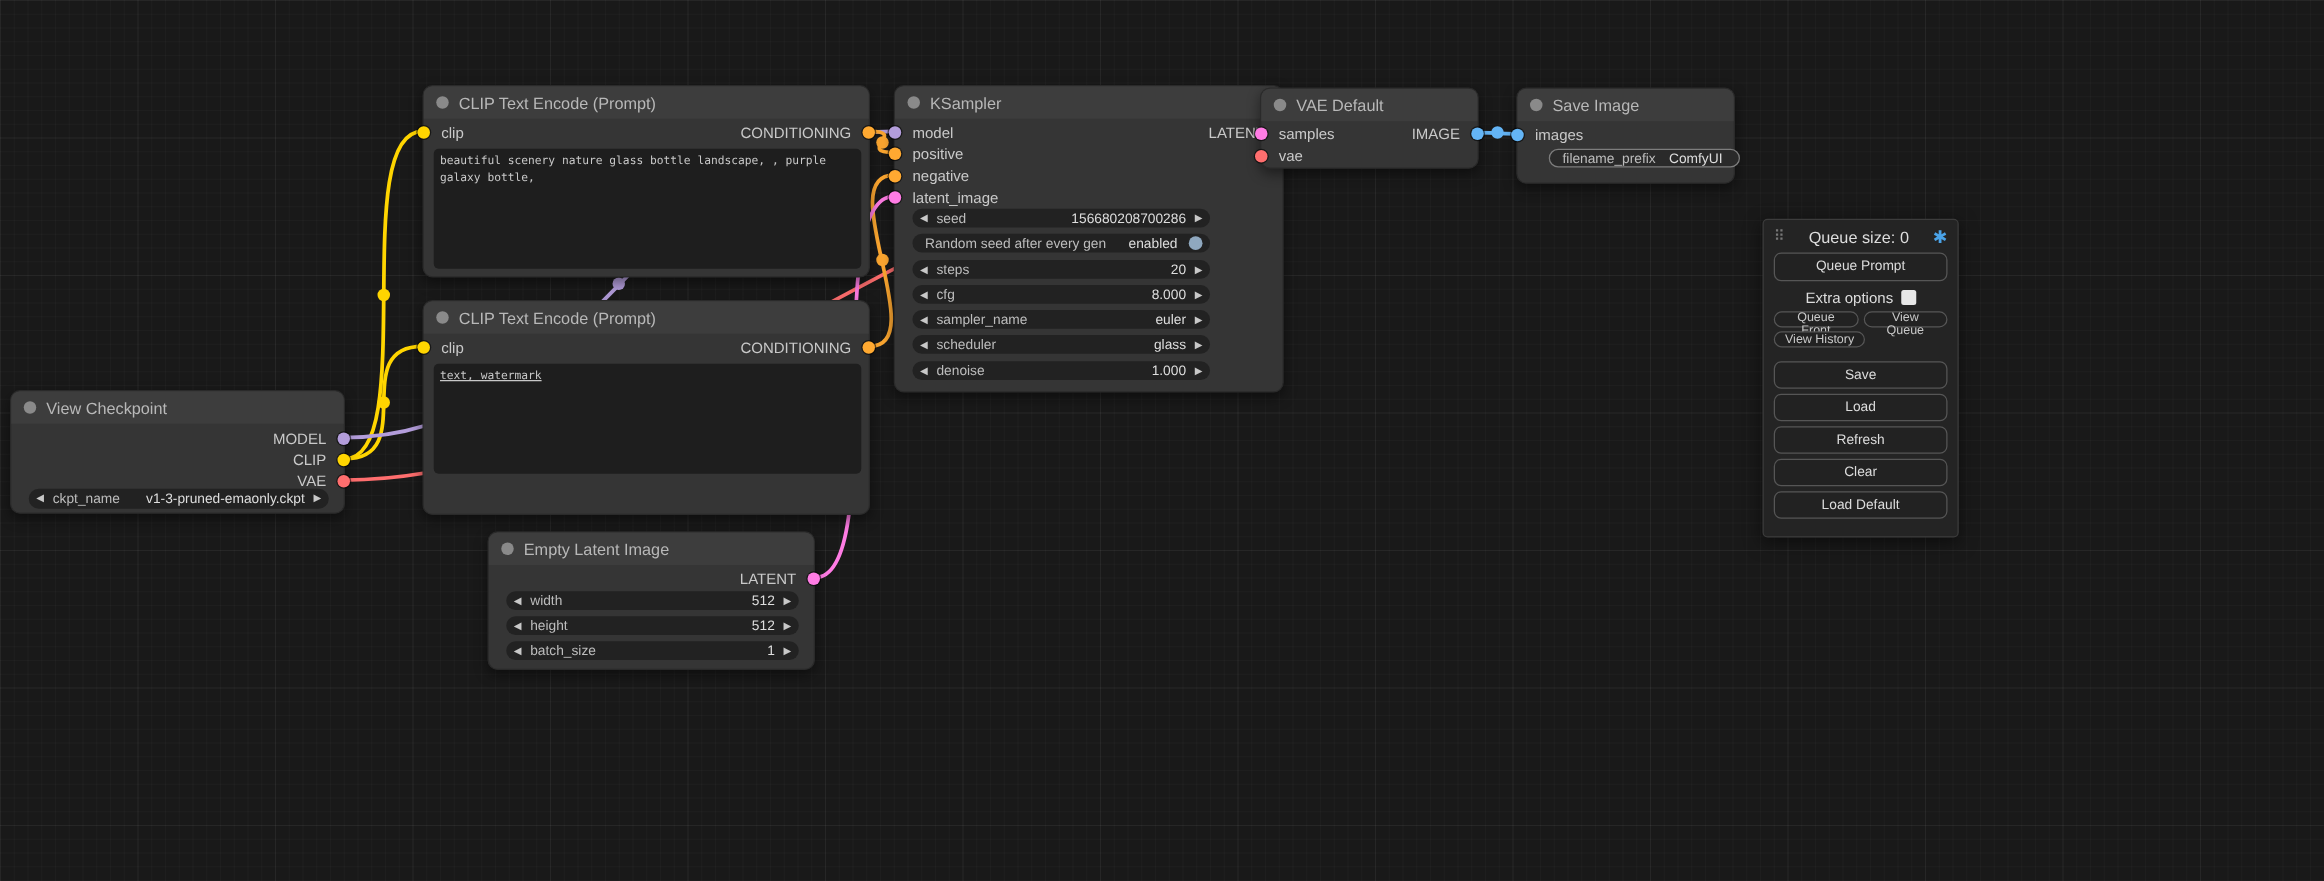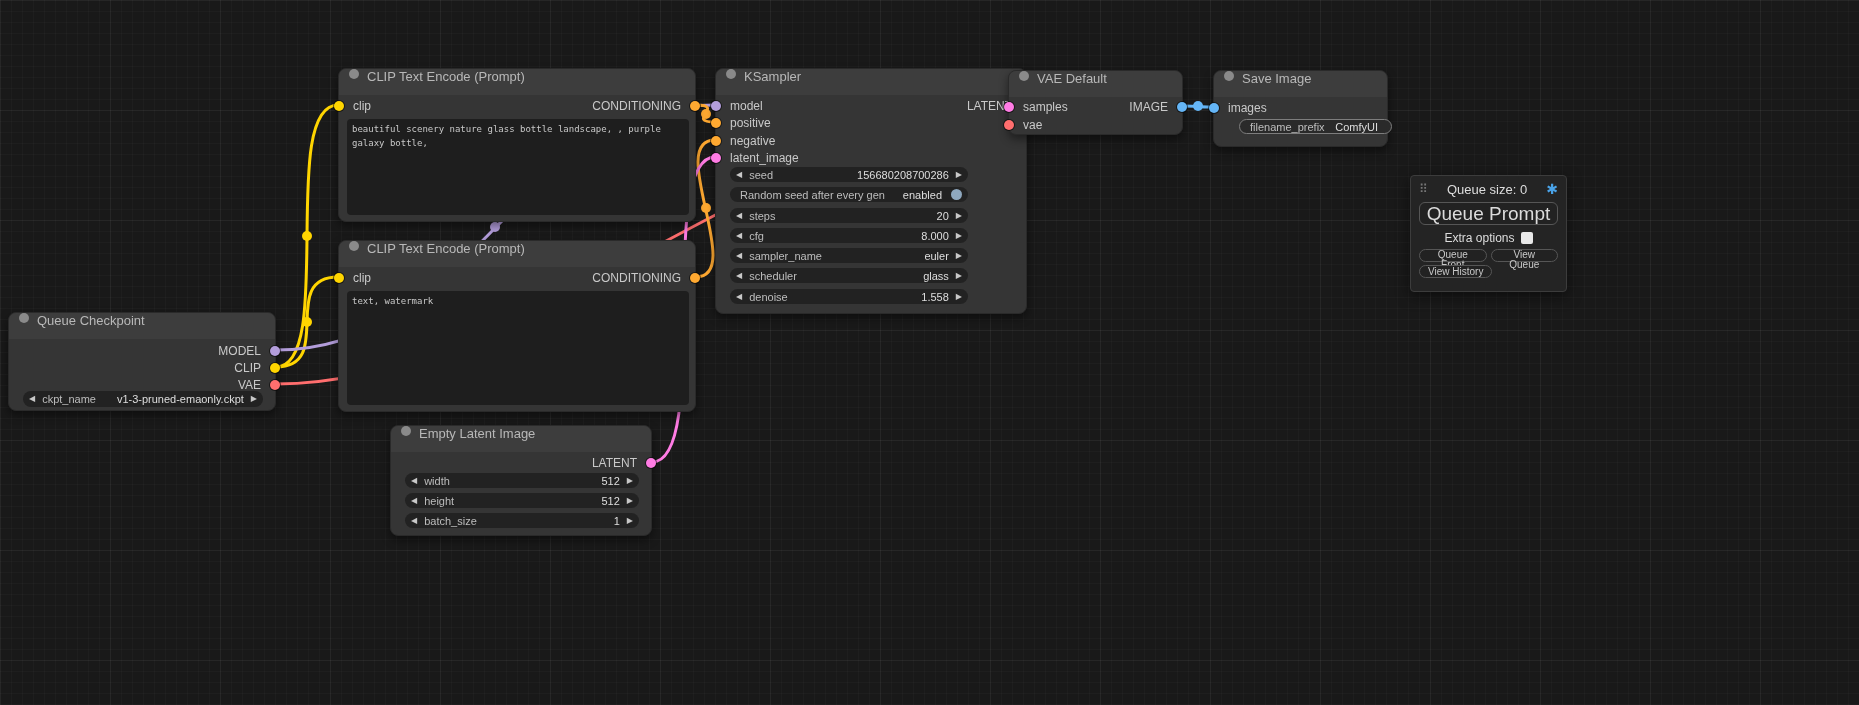--- a/index.html
+++ b/index.html
@@ -21,21 +21,21 @@
   .node {
     position: absolute; z-index: 2;
     background: #353535;
     border: 1px solid #2a2a2a;
     border-radius: 8px;
     box-shadow: 0 4px 10px rgba(0,0,0,0.45);
   }
   .node-title {
     position: absolute; left: 0; top: 0; right: 0; height: 26px;
     background: #3d3d3d; border-radius: 7px 7px 0 0;
-    display: flex; gap: 8px; padding: 0 10px;
+    display: flex; align-items: center; gap: 8px; padding: 0 10px;
     color: #b8b8b8; font-size: 13px;
   }
   .collapse-dot { width: 10px; height: 10px; border-radius: 50%; background: #8a8a8a; flex: 0 0 auto; }
   .title-text { white-space: nowrap; }
 
   .slot-label { position: absolute; font-size: 12px; color: #c9c9c9; height: 14px; line-height: 14px; white-space: nowrap; }
   .slot-label.in { left: 14px; }
   .slot-label.out { right: 14px; text-align: right; }
   .dot { position: absolute; width: 10px; height: 10px; border-radius: 50%; box-shadow: 0 0 0 1px rgba(0,0,0,0.55); z-index: 3; }
   .dot.in { left: -5px; }
@@ -69,21 +69,21 @@
     background: #242424; border: 1px solid #3c3c3c; border-radius: 4px;
     box-shadow: 0 4px 14px rgba(0,0,0,0.5);
     padding: 5px 8px 10px;
   }
   .qp-header { display: flex; align-items: center; justify-content: space-between; color: #ddd; font-size: 13px; margin-bottom: 5px; }
   .drag-handle { color: #777; font-size: 12px; }
   .gear { color: #4aa3e8; font-size: 14px; }
   .qp-btn {
     display: block; width: 100%; height: 22px;
     background: #222; border: 1px solid #565656; border-radius: 6px;
-    color: #dcdcdc; font-size: 19px; font-family: inherit; line-height: 1;
+    color: #dcdcdc; font-size: 11px; font-family: inherit; line-height: 1;
     margin-bottom: 4px;
   }
   .qp-btn.primary { height: 23px; margin-bottom: 0; }
   .qp-extra { display: flex; justify-content: center; align-items: center; gap: 6px; color: #ddd; font-size: 12px; margin: 6px 0 4px; }
   .qp-checkbox { width: 12px; height: 12px; background: #e8e8e8; border-radius: 2px; }
   .qp-row { display: flex; gap: 4px; margin-bottom: 3px; }
   .qp-row.center { justify-content: flex-start; }
   .qp-pill {
     background: #222; border: 1px solid #565656; border-radius: 8px;
     color: #c9c9c9; font-size: 10px; font-family: inherit; height: 13px; line-height: 1; padding: 0 8px; flex: 1;
@@ -112,21 +112,21 @@
   <circle cx="706" cy="114" r="5" fill="#FFA931"></circle>
   <circle cx="706" cy="208" r="5" fill="#FFA931"></circle>
   <circle cx="684" cy="310" r="5" fill="#FF7CE4"></circle>
   <circle cx="994" cy="105" r="5" fill="#FF7CE4"></circle>
   <circle cx="1198" cy="106" r="5" fill="#64B5F6"></circle>
 </svg>
 
 <div class="node" style="left:8px;top:312px;width:268px;height:99px">
   <div class="node-title">
     <span class="collapse-dot"></span>
-    <span class="title-text">Queue Checkpoint</span>
+    <span class="title-text">View Checkpoint</span>
   </div>
   <span class="slot-label out" style="top:31px">MODEL</span>
   <span class="slot-label out" style="top:48px">CLIP</span>
   <span class="slot-label out" style="top:65px">VAE</span>
   <span class="dot out" style="top: 33px; background-color: rgb(179, 157, 219);"></span>
   <span class="dot out" style="top: 50px; background-color: rgb(255, 213, 0);"></span>
   <span class="dot out" style="top: 67px; background-color: rgb(255, 110, 110);"></span>
   <div class="widget tall" style="left:14px;top:78px;width:240px">
     <span class="arrow">◀</span>
     <span class="wlabel">ckpt_name</span>
@@ -149,21 +149,21 @@
 
 <div class="node" style="left:338px;top:240px;width:358px;height:172px">
   <div class="node-title">
     <span class="collapse-dot"></span>
     <span class="title-text">CLIP Text Encode (Prompt)</span>
   </div>
   <span class="slot-label in" style="top:30px">clip</span>
   <span class="slot-label out" style="top:30px">CONDITIONING</span>
   <span class="dot in" style="top: 32px; background-color: rgb(255, 213, 0);"></span>
   <span class="dot out" style="top: 32px; background-color: rgb(255, 169, 49);"></span>
-  <textarea class="prompt-text" style="left: 8px; top: 50px; width: 342px; height: 114px;">text, watermark</textarea>
+  <textarea class="prompt-text" style="left: 8px; top: 50px; width: 342px; height: 88px; text-decoration: underline;">text, watermark</textarea>
 </div>
 
 <div class="node" style="left:390px;top:425px;width:262px;height:111px">
   <div class="node-title">
     <span class="collapse-dot"></span>
     <span class="title-text">Empty Latent Image</span>
   </div>
   <span class="slot-label out" style="top:30px">LATENT</span>
   <span class="dot out" style="top: 32px; background-color: rgb(255, 124, 228);"></span>
   <div class="widget" style="left:14px;top:47px;width:234px">
@@ -233,21 +233,21 @@
   </div>
   <div class="widget" style="left:14px;top:199px;width:238px">
     <span class="arrow">◀</span>
     <span class="wlabel">scheduler</span>
     <span class="wvalue">glass</span>
     <span class="arrow">▶</span>
   </div>
   <div class="widget" style="left:14px;top:220px;width:238px">
     <span class="arrow">◀</span>
     <span class="wlabel">denoise</span>
-    <span class="wvalue">1.558</span>
+    <span class="wvalue">1.000</span>
     <span class="arrow">▶</span>
   </div>
 </div>
 
 <div class="node" style="left:1008px;top:70px;width:175px;height:65px">
   <div class="node-title">
     <span class="collapse-dot"></span>
     <span class="title-text">VAE Default</span>
   </div>
   <span class="slot-label in" style="top:29px">samples</span>
@@ -282,13 +282,20 @@
     <span>Extra options</span>
     <span class="qp-checkbox"></span>
   </div>
   <div class="qp-row">
     <button class="qp-pill">Queue Front</button>
     <button class="qp-pill">View Queue</button>
   </div>
   <div class="qp-row center">
     <button class="qp-pill solo">View History</button>
   </div>
+  <div class="qp-stack">
+    <button class="qp-btn">Save</button>
+    <button class="qp-btn">Load</button>
+    <button class="qp-btn">Refresh</button>
+    <button class="qp-btn">Clear</button>
+    <button class="qp-btn">Load Default</button>
+  </div>
 </div>
 
 </body></html>

